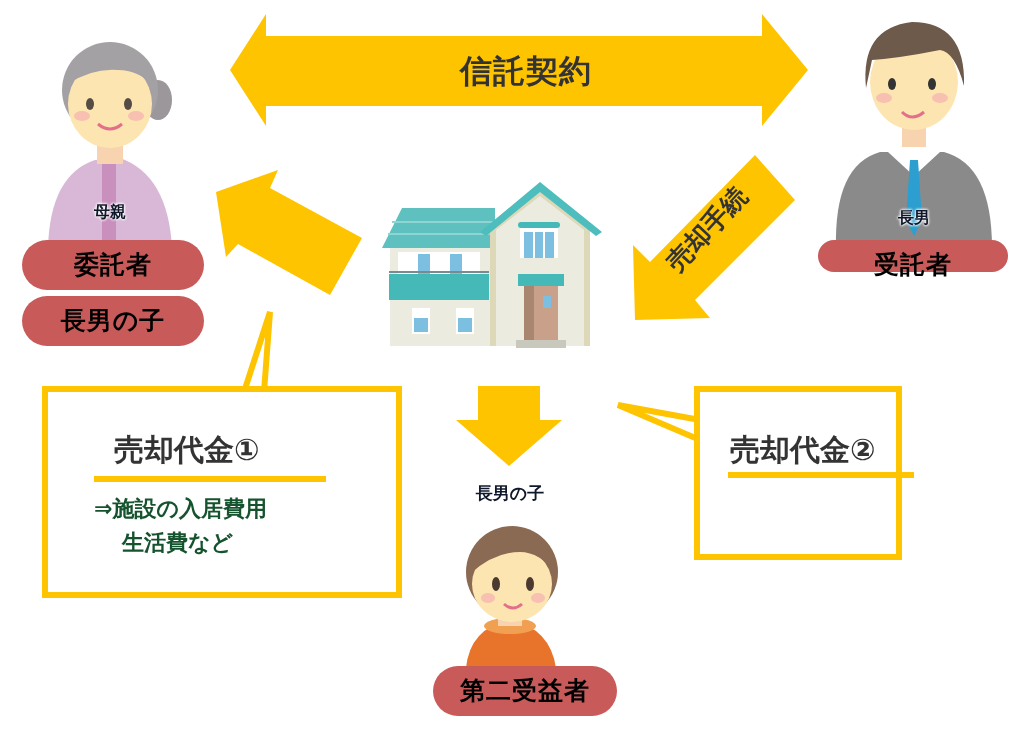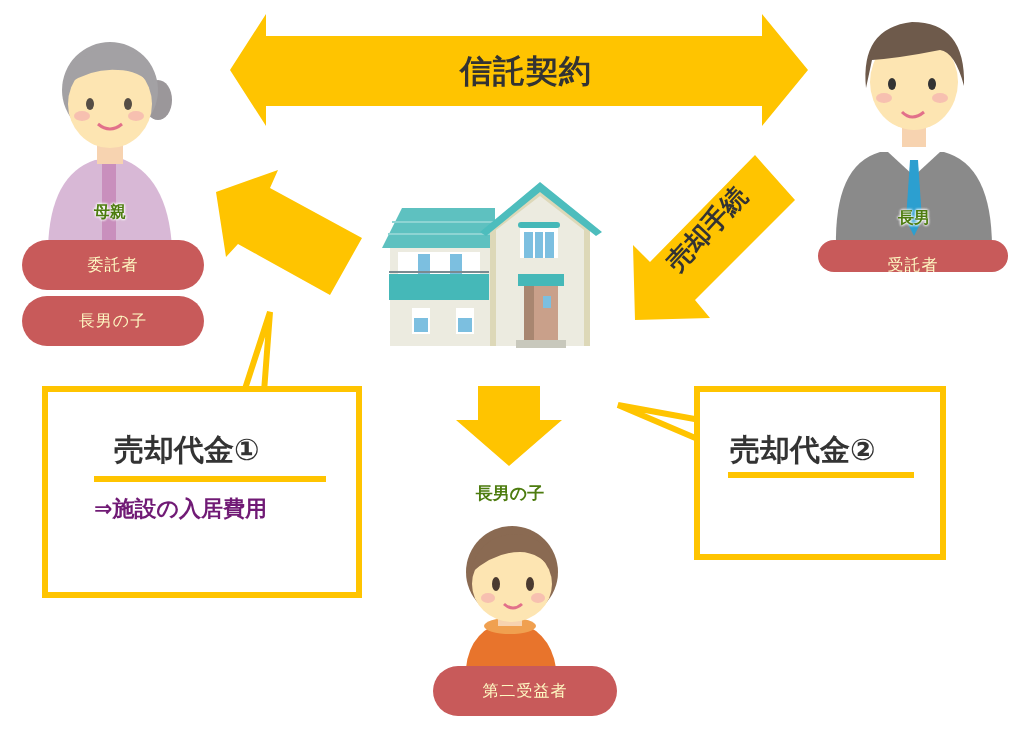--- a/index.html
+++ b/index.html
@@ -1,27 +1,27 @@
 <!DOCTYPE html>
 <html><head>
 <meta charset="utf-8">
 <style>
   html, body { margin:0; padding:0; background:#ffffff; }
   body { width:1024px; height:731px; position:relative; overflow:hidden;
          font-family:"DejaVu Sans", "Liberation Sans", sans-serif; color:#333; }
   svg.layer { position:absolute; left:0; top:0; }
-  .pill { position:absolute; background:#c85a5a; color:#fef9c3; border-radius:28px;
-          text-align:center; font-weight:normal; font-size:16px; letter-spacing:1px; }
-  .namelabel { position:absolute; font-weight:bold; font-size:16px; color:#4d7c0f;
+  .pill { position:absolute; background:#c85a5a; color:#000000; border-radius:28px;
+          text-align:center; font-weight:bold; font-size:25px; letter-spacing:1px; }
+  .namelabel { position:absolute; font-weight:bold; font-size:16px; color:#0f172a;
                text-shadow: 0 0 3px #fff, 0 0 3px #fff, 0 0 3px #fff; text-align:center; }
   .arrow-text { position:absolute; font-weight:bold; color:#333; white-space:nowrap; }
   .box { position:absolute; border:6px solid #ffc400; background:#fff; box-sizing:border-box; }
   .box-title { position:absolute; font-weight:bold; font-size:30px; color:#333; white-space:nowrap; }
   .box-rule { position:absolute; height:6px; background:#ffc400; }
-  .box-body { position:absolute; font-weight:bold; font-size:22px; color:#701a75; line-height:34px; white-space:nowrap; }
+  .box-body { position:absolute; font-weight:bold; font-size:22px; color:#14532d; line-height:34px; white-space:nowrap; }
 </style>
 </head>
 <body>
 
 <svg class="layer" width="1024" height="731" viewBox="0 0 1024 731">
 
   <g>
     <polygon fill="#ffc400" points="230,70 266,14 266,36 762,36 762,14 808,70 762,126 762,106 266,106 266,126"></polygon>
   </g>
 
@@ -122,22 +122,23 @@
 <div class="namelabel" style="left:80px; top:202px; width:60px;">母親</div>
 <div class="pill" style="left:22px; top:240px; width:182px; height:50px; line-height:50px;">委託者</div>
 <div class="pill" style="left:22px; top:296px; width:182px; height:50px; line-height:50px;">長男の子</div>
 
 <div class="namelabel" style="left:884px; top:208px; width:60px;">長男</div>
 <div class="pill" style="left:818px; top:240px; width:190px; height:32px; line-height:50px;">受託者</div>
 
 <div class="namelabel" style="left:450px; top:482px; width:120px; font-size:17px;">長男の子</div>
 <div class="pill" style="left:433px; top:666px; width:184px; height:50px; line-height:50px;">第二受益者</div>
 
-<div class="box" style="left:42px; top:386px; width:320px; height:212px;">
+<div class="box" style="left:42px; top:386px; width:360px; height:212px;">
   <div class="box-title" style="left:66px; top:38px;">売却代金①</div>
   <div class="box-rule" style="left:46px; top:84px; width:232px;"></div>
   <div class="box-body" style="left:46px; top:100px;">⇒施設の入居費用</div>
+  <div class="box-body" style="left:74px; top:134px;">生活費など</div>
 </div>
 
-<div class="box" style="left:694px; top:386px; width:252px; height:174px;">
+<div class="box" style="left:694px; top:386px; width:208px; height:174px;">
   <div class="box-title" style="left:30px; top:38px;">売却代金②</div>
   <div class="box-rule" style="left:28px; top:80px; width:186px;"></div>
 </div>
 
 </body></html>

